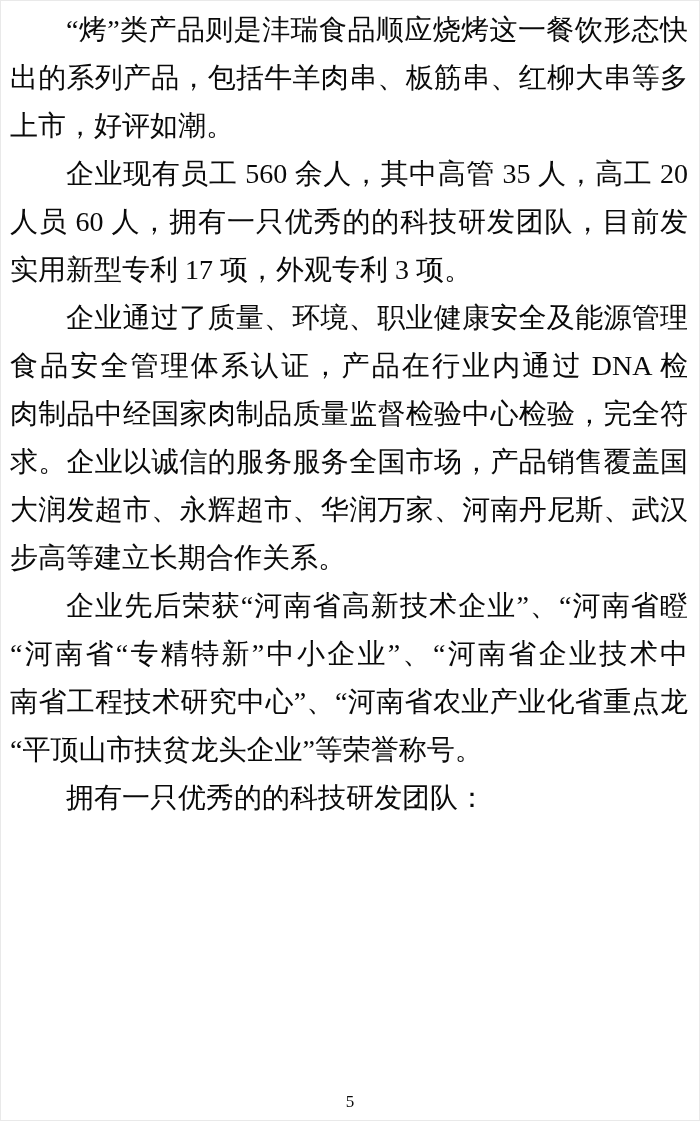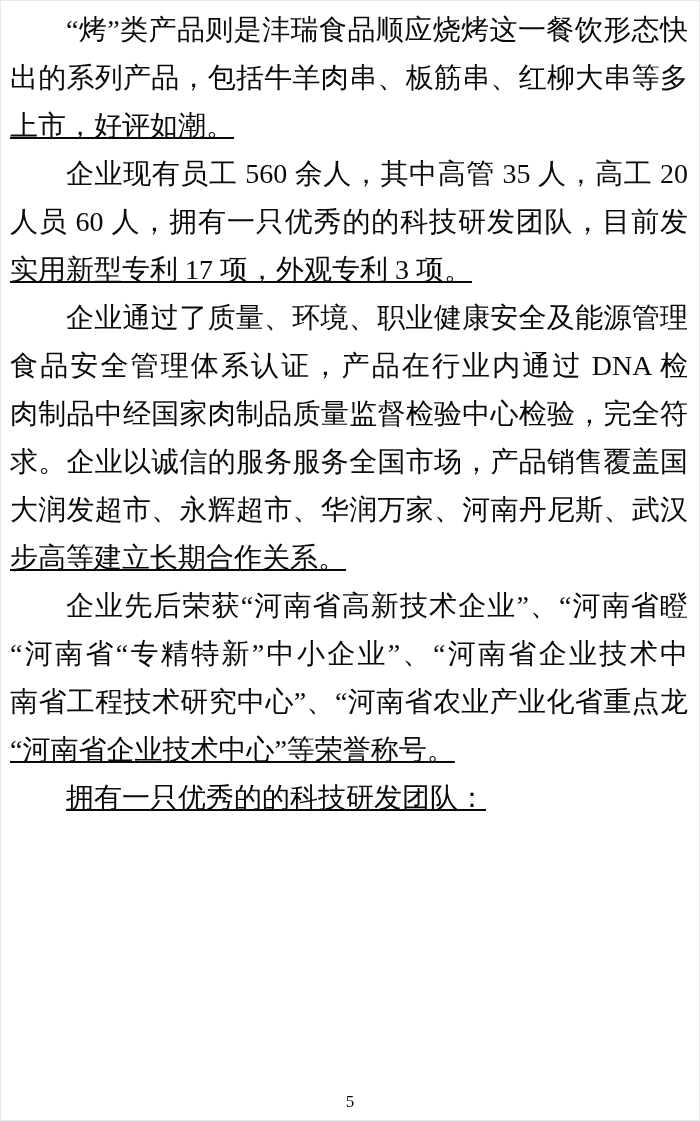--- a/index.html
+++ b/index.html
@@ -37,21 +37,20 @@
     text-align: justify;
     text-align-last: justify;
     overflow: hidden;
   }
   .line.first {
     text-indent: 2em;
   }
   .line.plast {
     text-align: left;
     text-align-last: left;
-    text-decoration: underline;
   }
   .footer {
     position: absolute;
     left: 0;
     right: 0;
     bottom: 8px;
     text-align: center;
   }
   .page-number {
     font-size: 17px;
@@ -79,21 +78,21 @@
         <div class="line">食品安全管理体系认证，产品在行业内通过 DNA 检测；特向市场推</div>
         <div class="line">肉制品中经国家肉制品质量监督检验中心检验，完全符合相关标准要</div>
         <div class="line">求。企业以诚信的服务服务全国市场，产品销售覆盖国内各省市，与</div>
         <div class="line">大润发超市、永辉超市、华润万家、河南丹尼斯、武汉中百、湖南步</div>
         <div class="line plast">步高等建立长期合作关系。</div>
       </div>
       <div class="paragraph">
         <div class="line first">企业先后荣获“河南省高新技术企业”、“河南省瞪羚企业”、</div>
         <div class="line">“河南省“专精特新”中小企业”、“河南省企业技术中心”、“河</div>
         <div class="line">南省工程技术研究中心”、“河南省农业产业化省重点龙头企业”、</div>
-        <div class="line plast">“河南省企业技术中心”等荣誉称号。</div>
+        <div class="line plast">“平顶山市扶贫龙头企业”等荣誉称号。</div>
       </div>
       <div class="paragraph">
         <div class="line first plast">拥有一只优秀的的科技研发团队：</div>
       </div>
     </div>
   <div class="footer">
     <span class="page-number">5</span>
   </div>
 </div>
 

